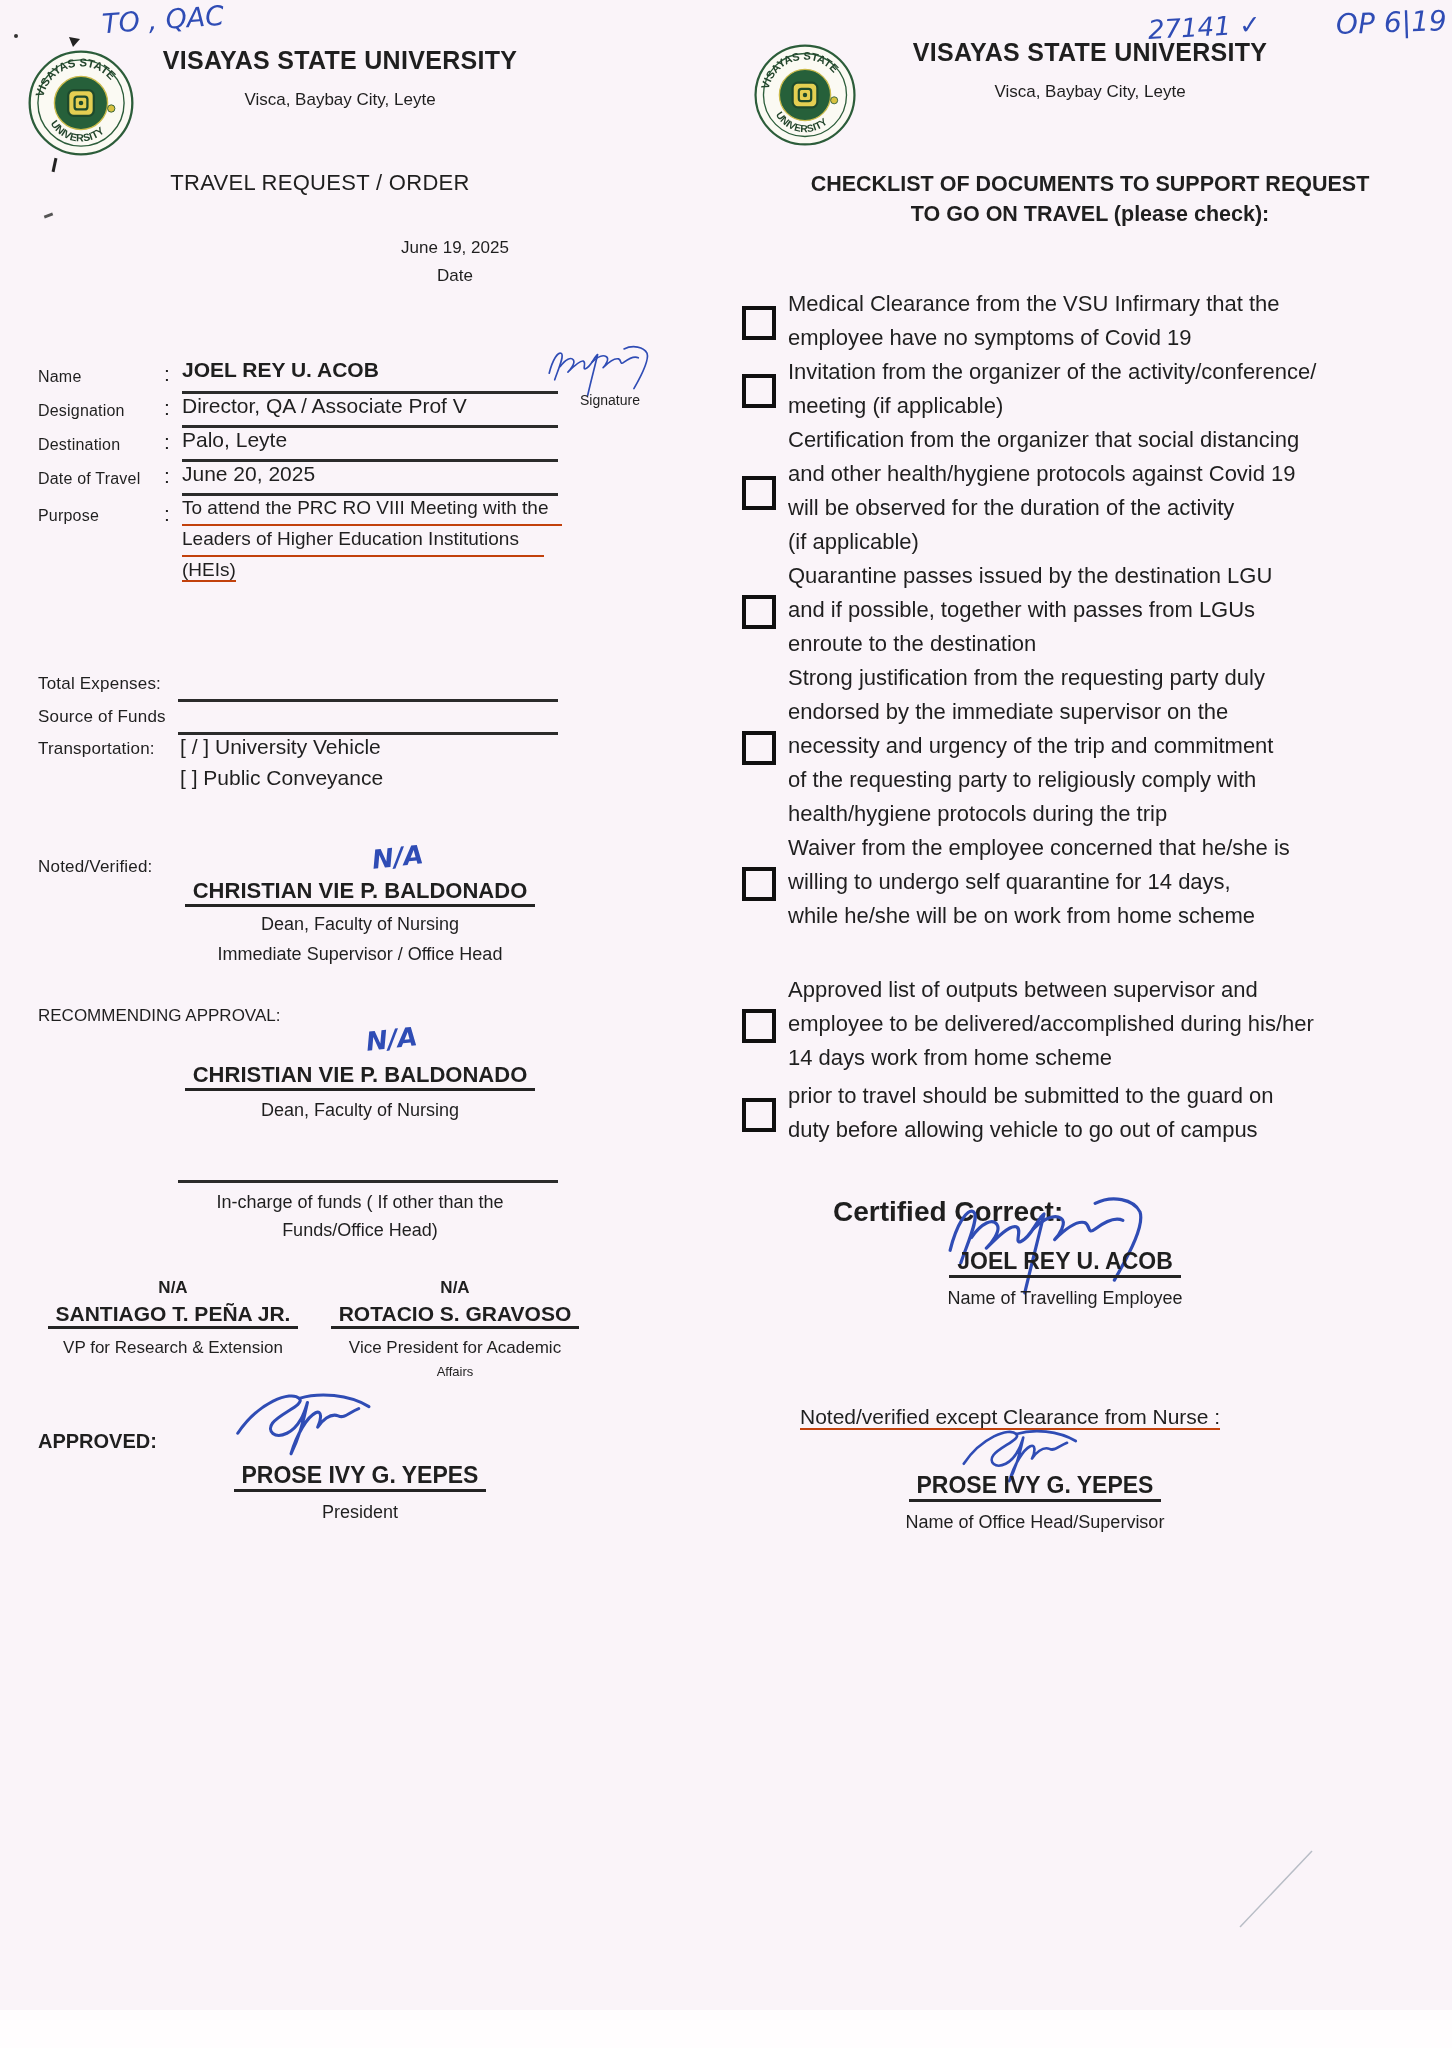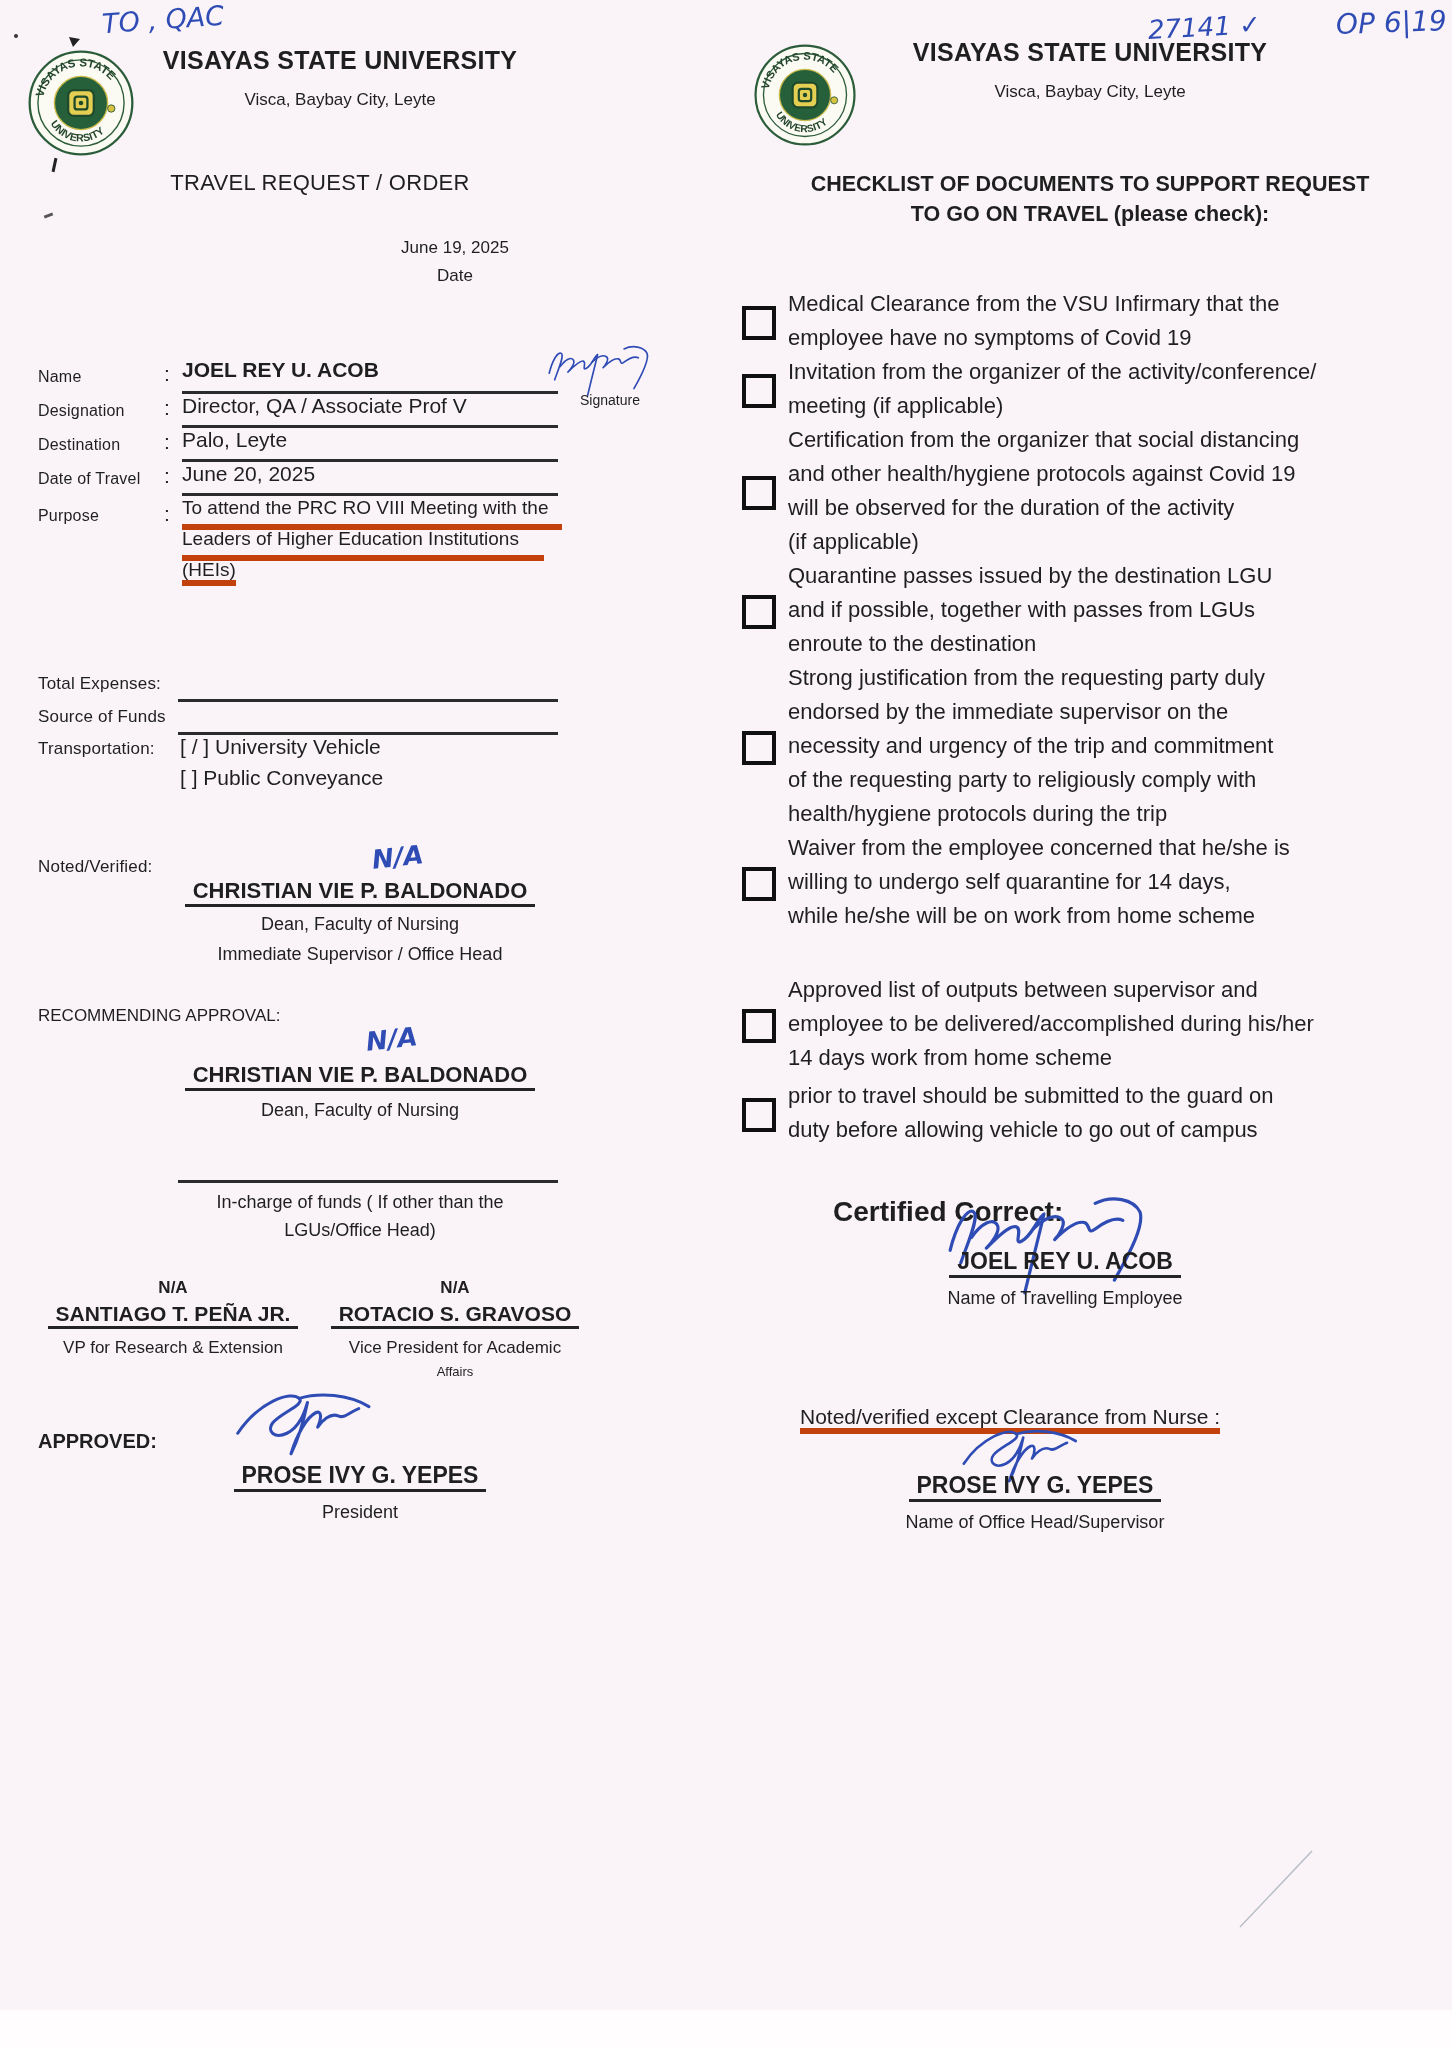--- a/index.html
+++ b/index.html
@@ -5,21 +5,21 @@
   body{margin:0;background:#d9d9d9}
   #page{position:relative;width:1452px;height:2048px;background:#faf4f9;overflow:hidden;
         font-family:"Liberation Sans",sans-serif;color:#1f1f1f;}
   .abs{position:absolute}
   .c{text-align:center}
   .b{font-weight:700}
   .lbl{font-size:16px;letter-spacing:.2px}
   .val{font-size:21px}
   .cap{font-size:18px}
   .u3{border-bottom:3px solid #2b2b2b}
-  .u2{border-bottom:6px solid #c2410c}
+  .u2{border-bottom:2px solid #c2410c}
   .nameu{display:inline-block;border-bottom:3px solid #242424;padding:0 8px}
   .pen{color:#2f4cb5;font-style:italic;font-family:"DejaVu Sans",sans-serif}
   .hdr{font-size:25px;font-weight:700;letter-spacing:.3px}
   .addr{font-size:17px}
   .ftitle{font-size:22px;font-weight:400;letter-spacing:.3px}
   .chk-list{width:700px}
   .chk-item{display:flex;align-items:center}
   .chk-box{width:34px;height:34px;border:4px solid #101010;box-sizing:border-box;
            flex:0 0 34px;margin-right:12px;margin-top:3px;background:transparent}
   .chk-text{font-size:22px;line-height:34px}
@@ -125,21 +125,21 @@
 
   <div class="abs" style="left:38px;top:1006px;font-size:17px">RECOMMENDING APPROVAL:</div>
   <div class="abs pen na-pen" style="left:366px;top:1024px;transform:rotate(-6deg)">N/A</div>
   <div class="abs c" style="left:150px;top:1062px;width:420px">
     <span class="nameu b" style="font-size:22px">CHRISTIAN VIE P. BALDONADO</span>
   </div>
   <div class="abs c cap" style="left:150px;top:1100px;width:420px">Dean, Faculty of Nursing</div>
 
   <div class="abs" style="left:178px;top:1180px;width:380px;border-top:3px solid #2b2b2b"></div>
   <div class="abs c cap" style="left:140px;top:1192px;width:440px">In-charge of  funds ( If other than the</div>
-  <div class="abs c cap" style="left:140px;top:1220px;width:440px">LGUs/Office Head)</div>
+  <div class="abs c cap" style="left:140px;top:1220px;width:440px">Funds/Office Head)</div>
 
   <div class="abs c b" style="left:33px;top:1278px;width:280px;font-size:17px">N/A</div>
   <div class="abs c" style="left:33px;top:1302px;width:280px">
     <span class="nameu b" style="font-size:21px">SANTIAGO T. PEÑA JR.</span>
   </div>
   <div class="abs c" style="left:33px;top:1338px;width:280px;font-size:17px">VP for Research &amp; Extension</div>
 
   <div class="abs c b" style="left:330px;top:1278px;width:250px;font-size:17px">N/A</div>
   <div class="abs c" style="left:330px;top:1302px;width:250px">
     <span class="nameu b" style="font-size:21px">ROTACIO S. GRAVOSO</span>

